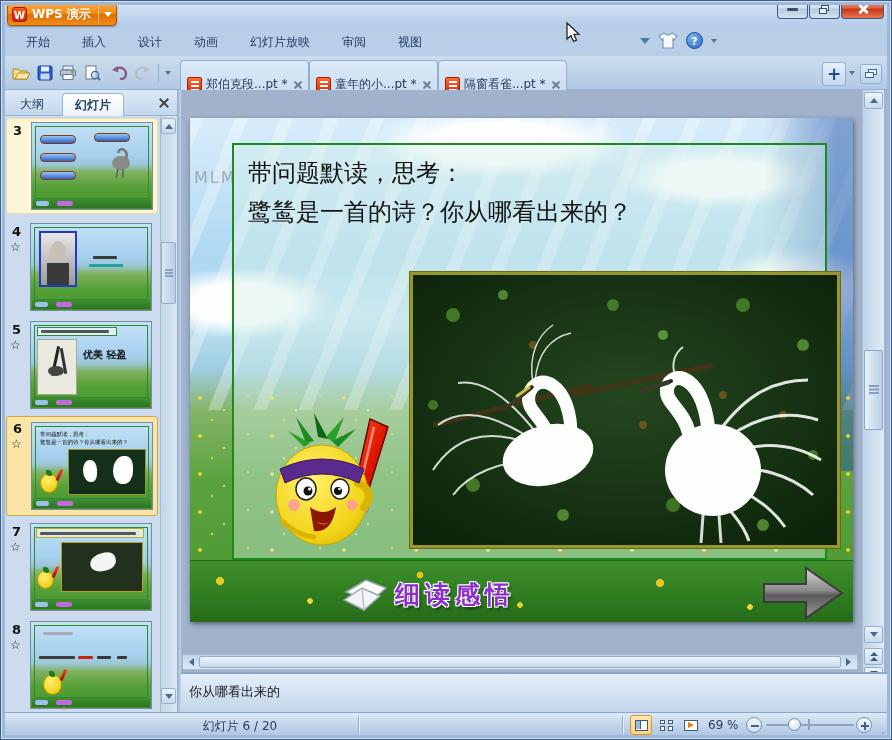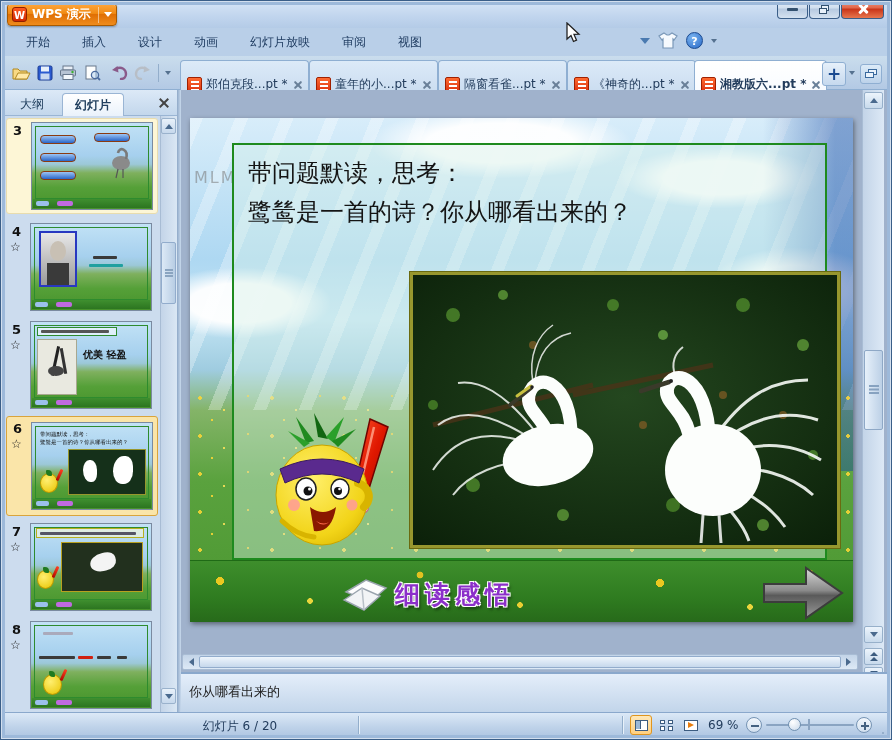--- a/index.html
+++ b/index.html
@@ -290,30 +290,20 @@
   <div class="doc-tab" style="left:309px">
     <span class="ppt-ico"></span>
     <span>童年的小...pt *</span>
     <span class="tab-x"></span>
   </div>
   <div class="doc-tab" style="left:438px">
     <span class="ppt-ico"></span>
     <span>隔窗看雀...pt *</span>
     <span class="tab-x"></span>
   </div>
-  <div class="doc-tab" style="left:567px">
-    <span class="ppt-ico"></span>
-    <span>《神奇的...pt *</span>
-    <span class="tab-x"></span>
-  </div>
-  <div class="doc-tab active" style="left:694px">
-    <span class="ppt-ico"></span>
-    <span>湘教版六...pt *</span>
-    <span class="tab-x"></span>
-  </div>
   <div class="newtab-btn" style="left:822px">+</div>
   <div class="tbtn" style="left:846px;width:12px">
     <span class="mini-tri"></span>
   </div>
   <div class="tablist-btn" style="left:860px">
     <span class="winstack">
         <i></i>
         <i></i>
       </span>
   </div>

